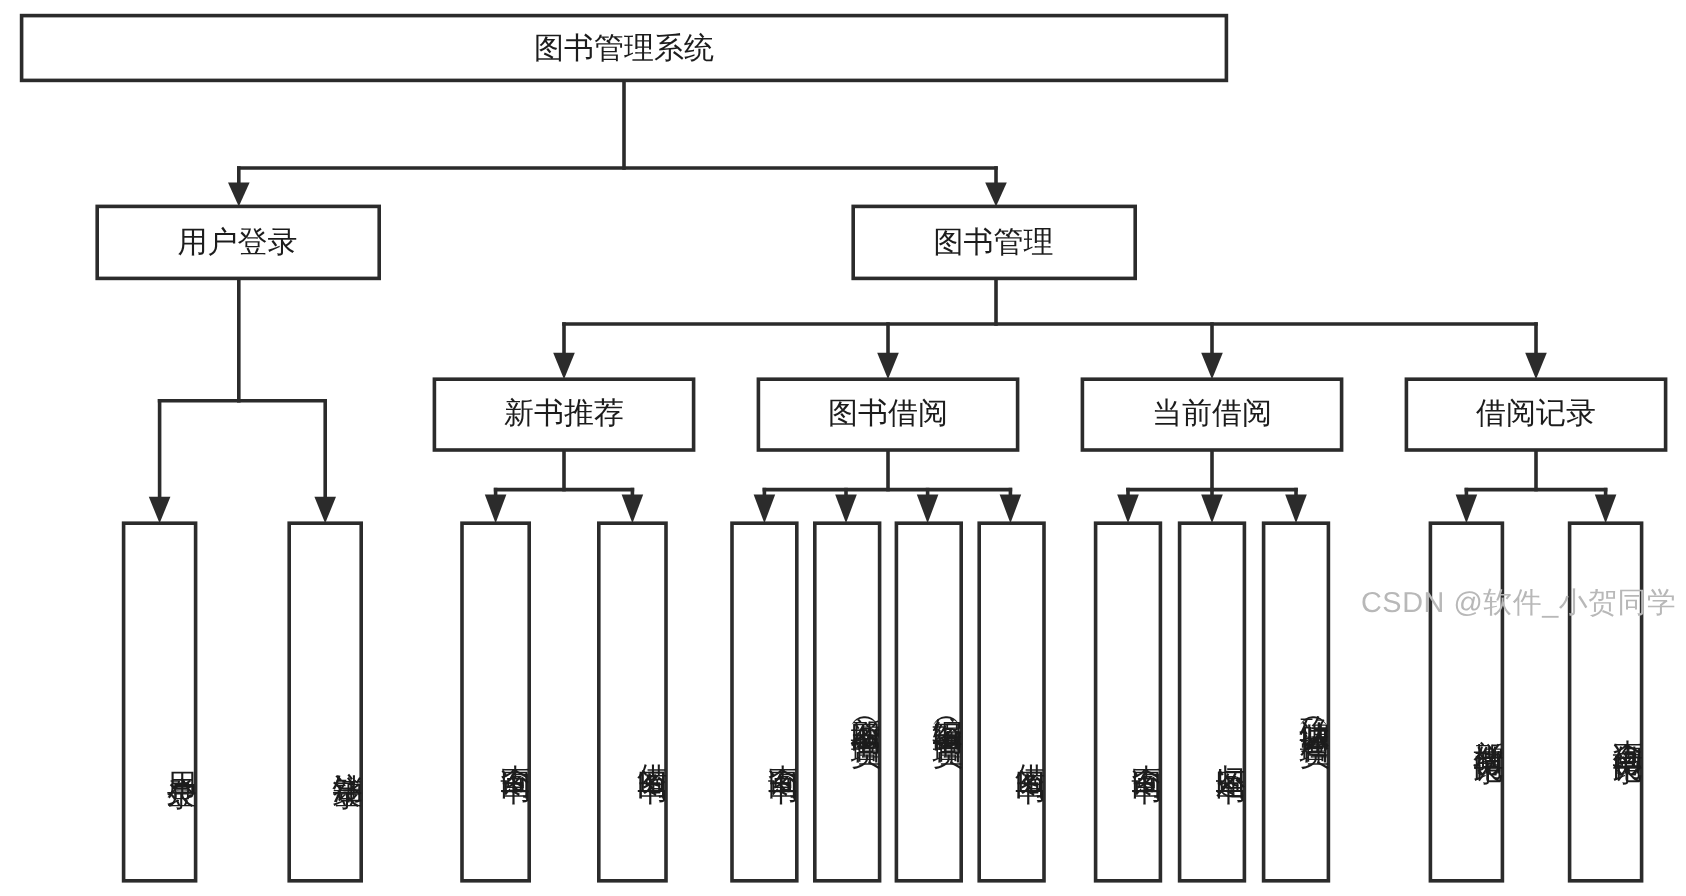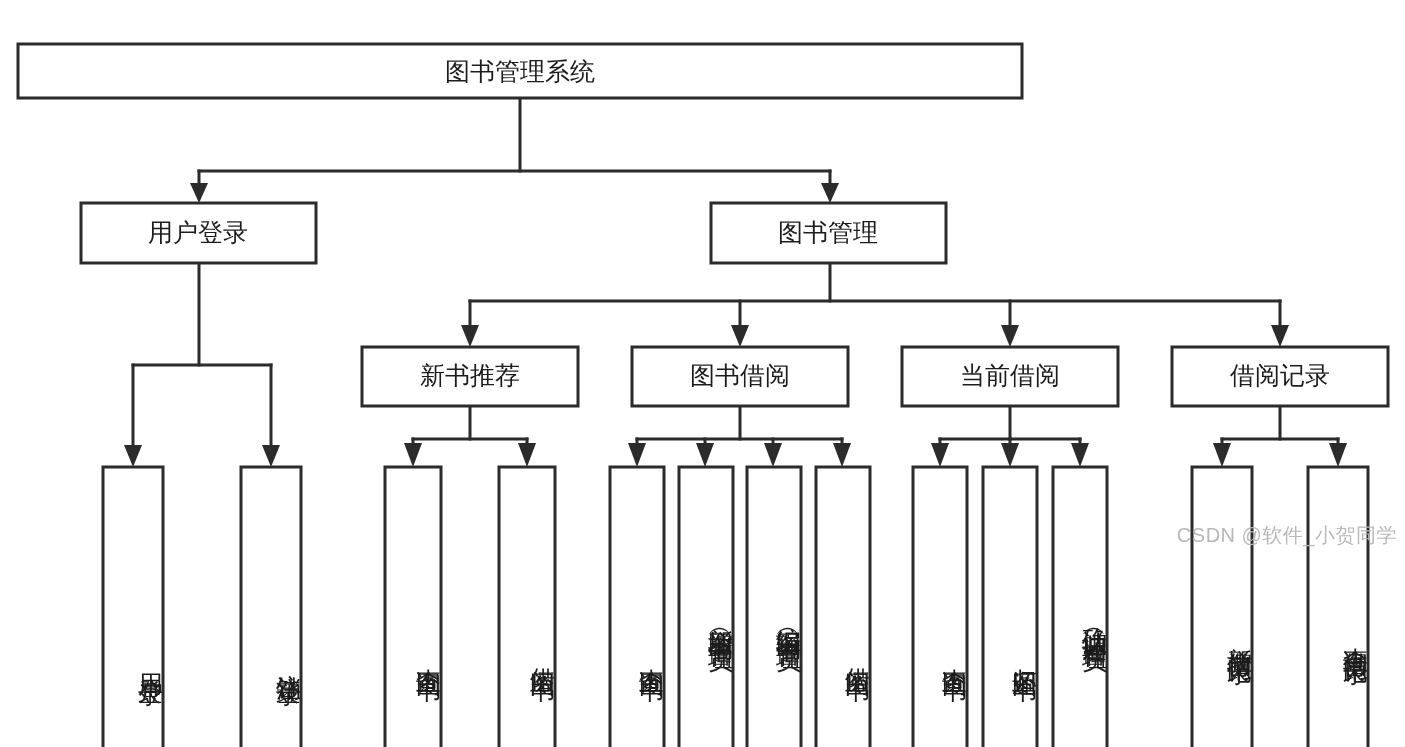--- a/index.html
+++ b/index.html
@@ -12,21 +12,20 @@
     height: 747px;
     font-family: "Liberation Sans", "DejaVu Sans", sans-serif;
     overflow: hidden;
     position: relative;
   }
   #diagram-root {
     position: relative;
     width: 1405px;
     height: 524px;
     background: #ffffff;
-    margin-top: 31px;
   }
   svg.diagram-canvas {
     position: absolute;
     left: 0;
     top: 0;
     width: 1405px;
     height: 747px;
   }
   .node-box {
     fill: #ffffff;
@@ -64,21 +63,21 @@
     display: flex;
     align-items: flex-start;
     justify-content: center;
     pointer-events: none;
   }
   .watermark {
     position: absolute;
     right: 8px;
     bottom: 6px;
     font-family: "Liberation Sans", "DejaVu Sans", sans-serif;
-    font-size: 20px;
+    font-size: 24px;
     color: #b8b8b8;
     letter-spacing: 0.5px;
     white-space: nowrap;
   }
 </style>
 </head>
 <body>
 
 <div id="diagram-root">
 

